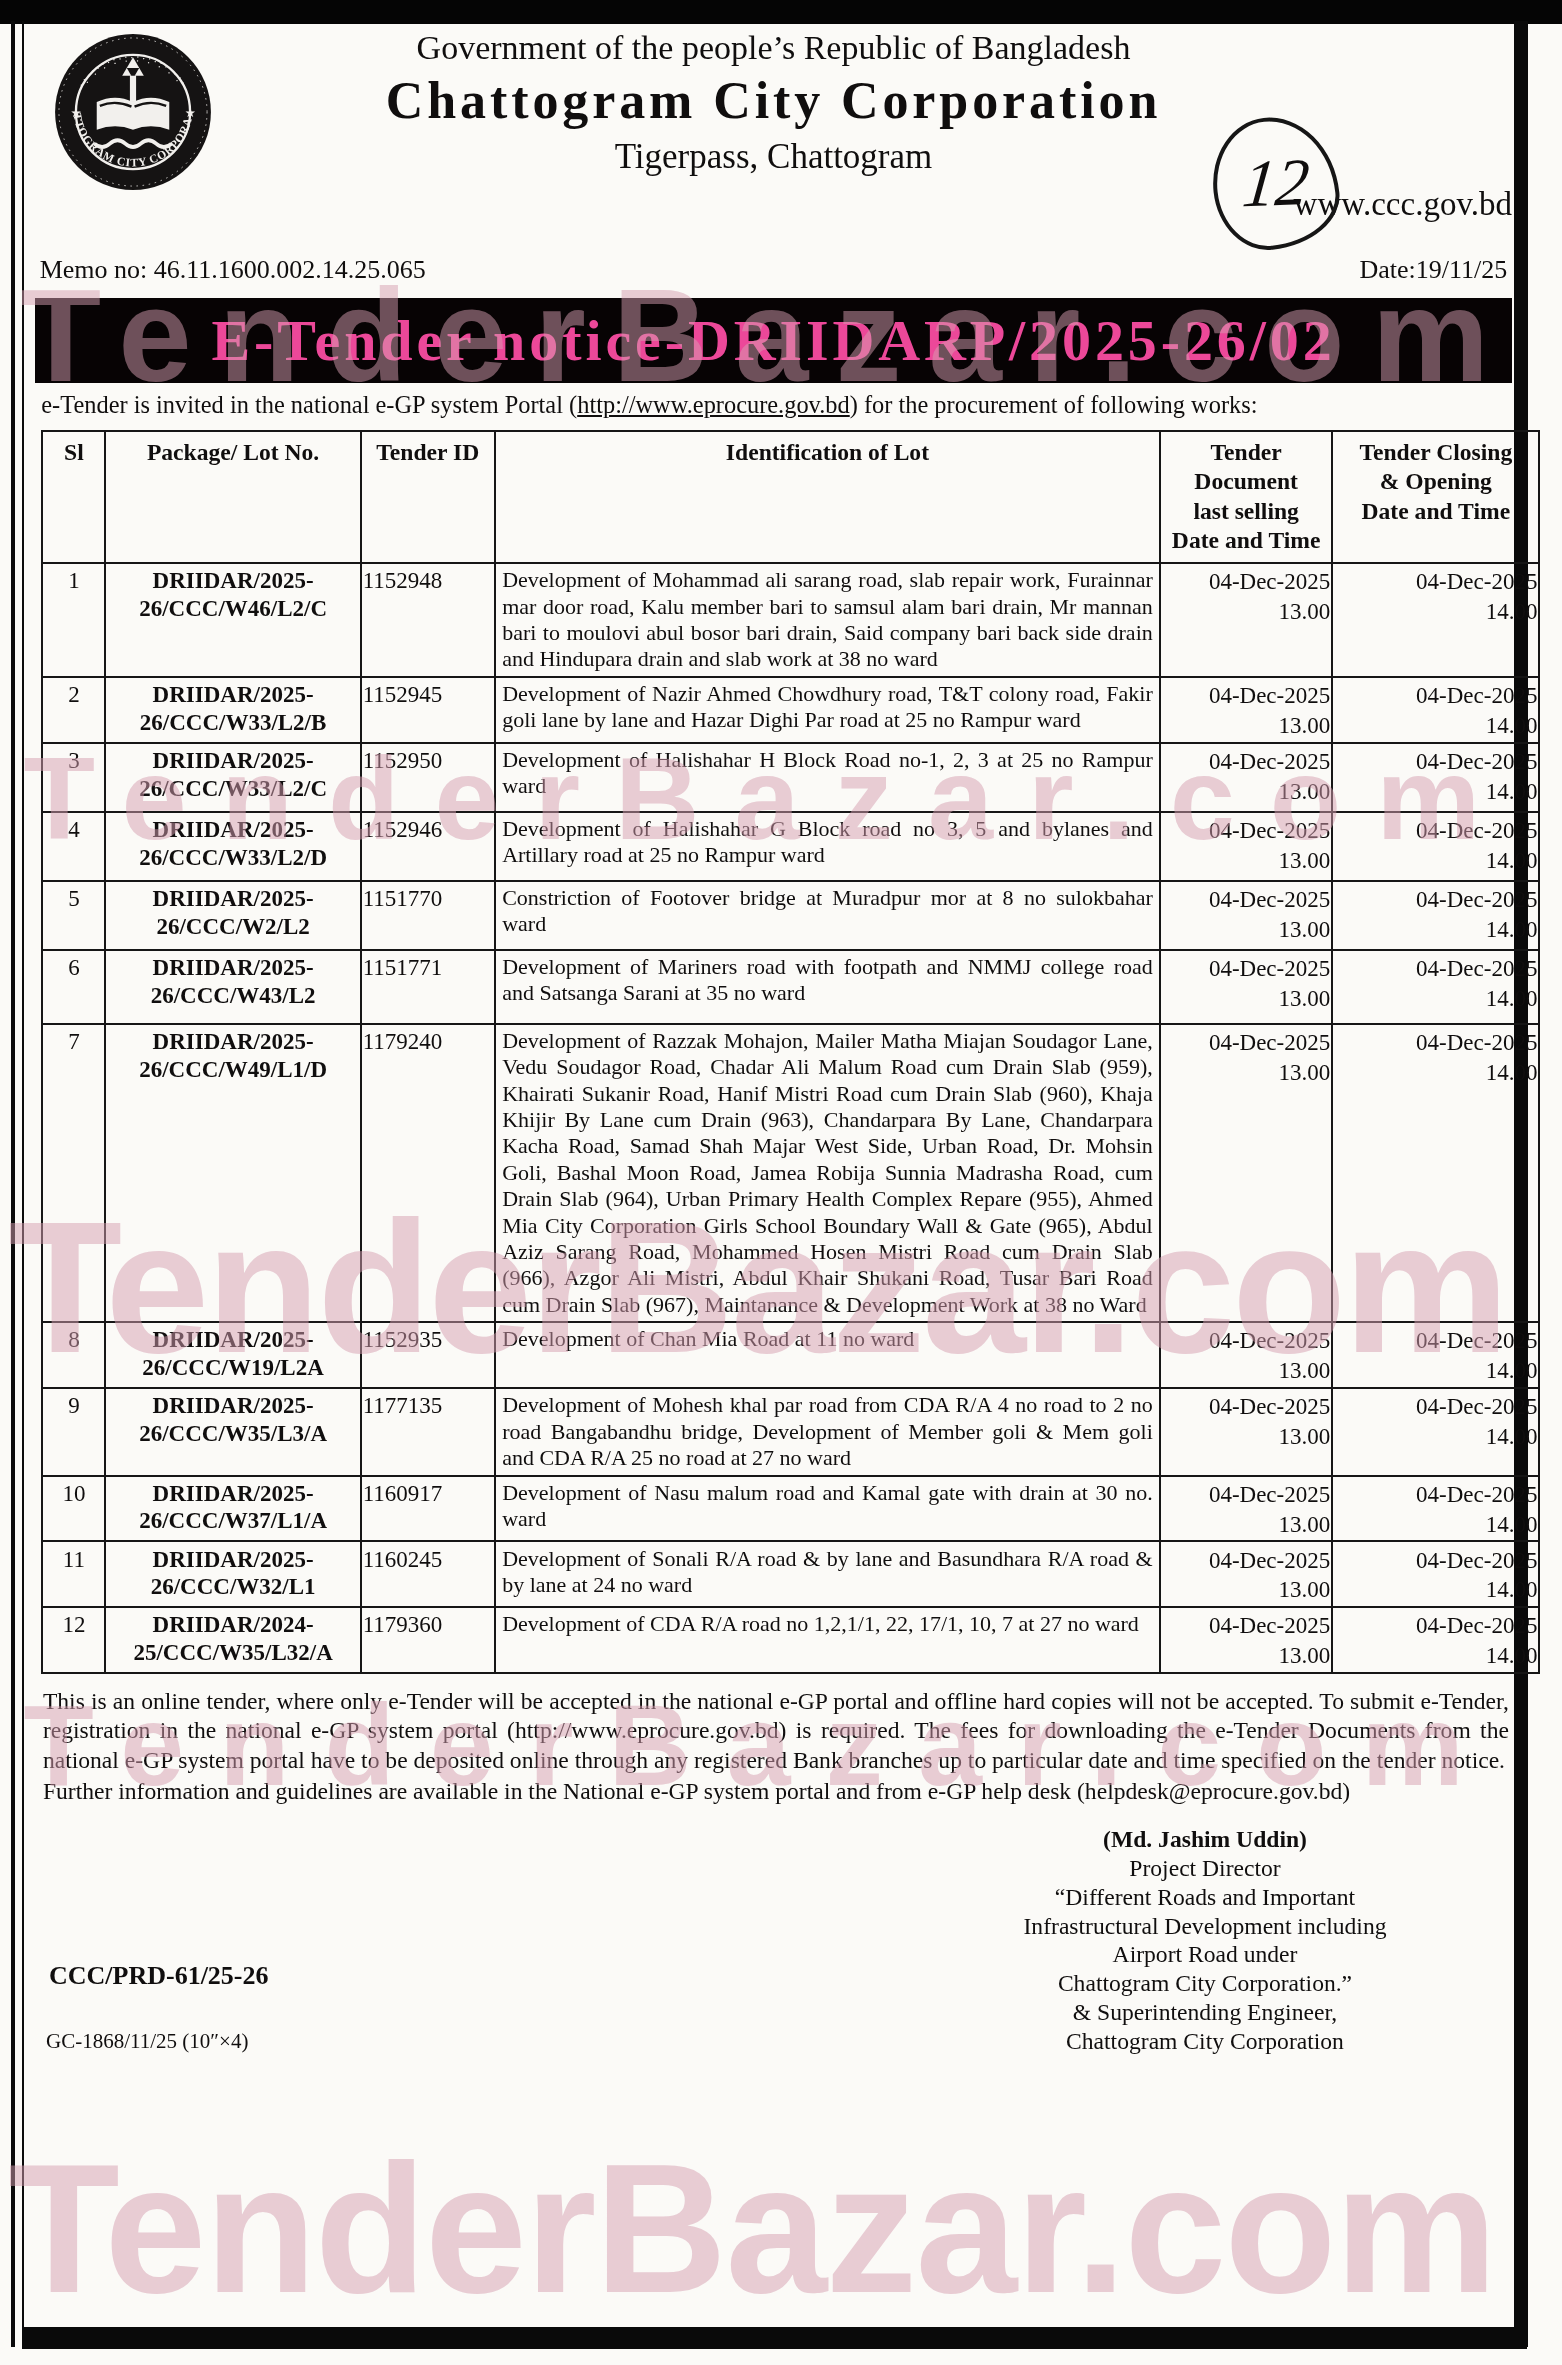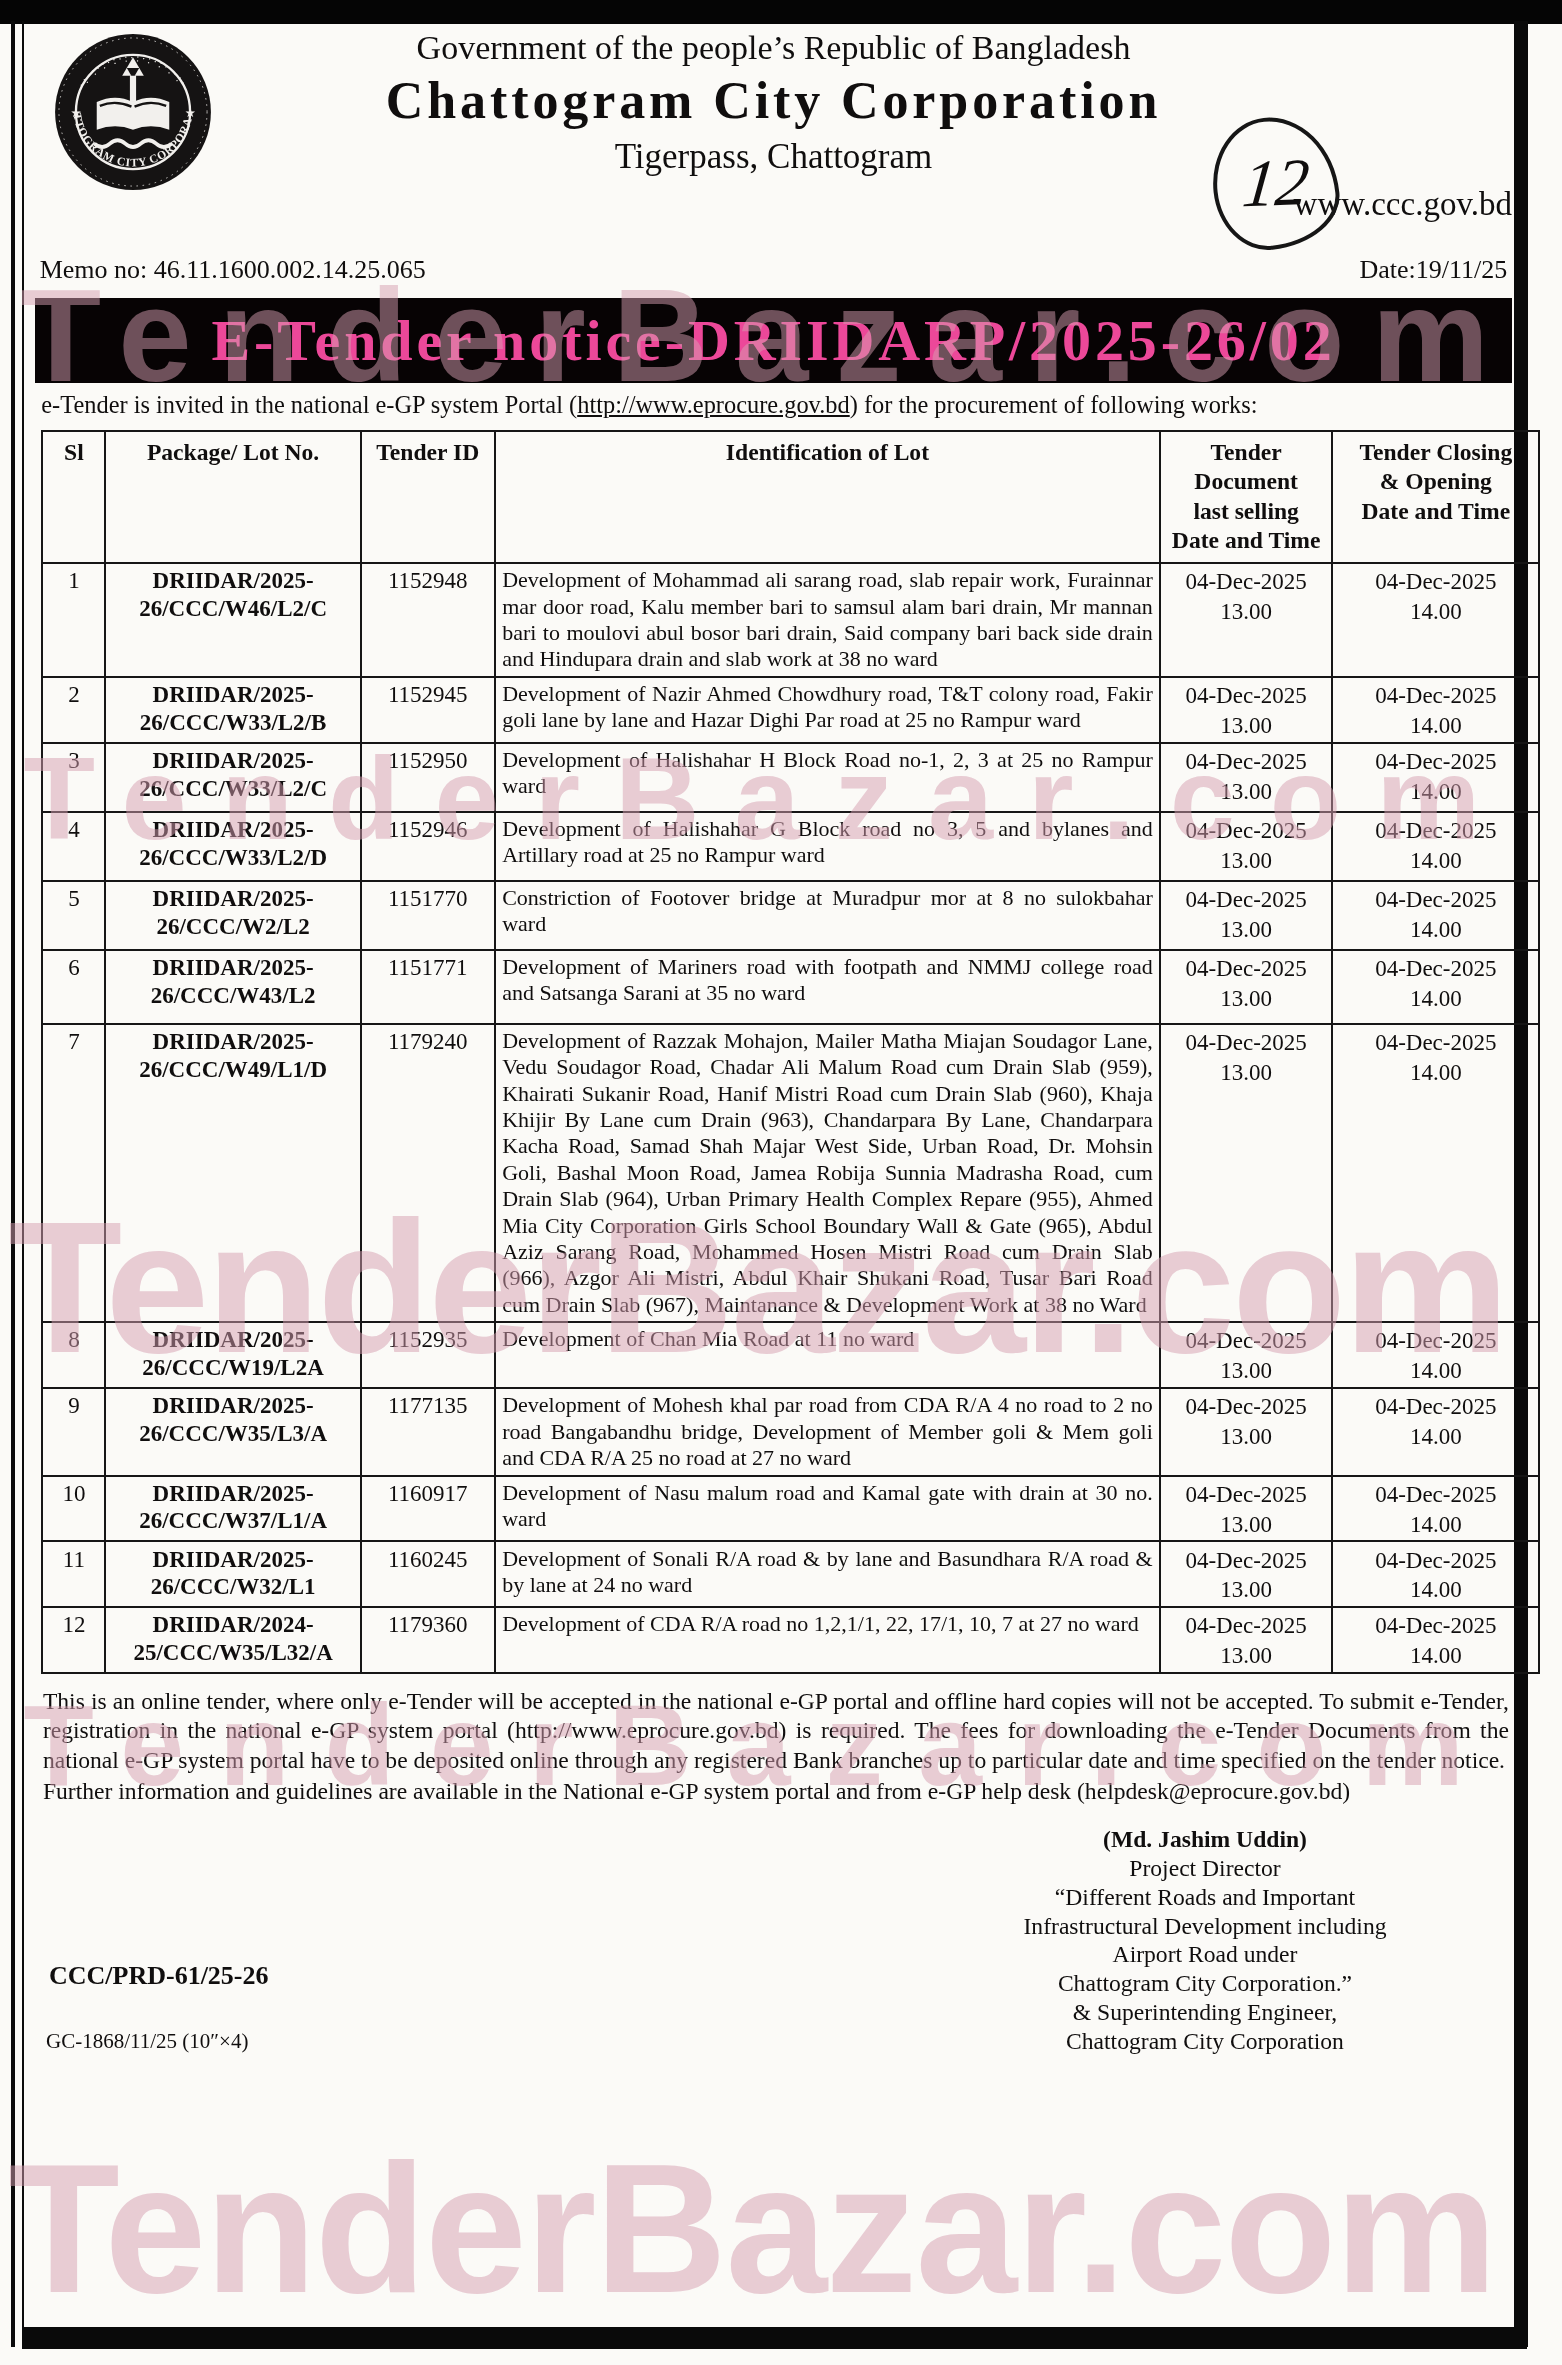--- a/index.html
+++ b/index.html
@@ -38,23 +38,23 @@
   
   .tbl{border-collapse:collapse;table-layout:fixed;width:1466px;margin-left:6.3px;}
   .tbl th,.tbl td{border:2.4px solid #161616;vertical-align:top;}
   .tbl thead th{font-size:23.6px;font-weight:bold;text-align:center;padding:6.3px 1.6px;line-height:1.25;height:88px;}
   .tbl thead th span{display:block;}
   .col-sl{width:58px;}.col-package{width:250px;}.col-tid{width:129px;}
   .col-ident{width:660px;}.col-sell{width:167px;}.col-close{width:202px;margin-left:36px;}
   .tbl td{font-size:23px;line-height:1.2;}
   td.c-sl{text-align:center;padding-top:3.1px;}
   td.c-package{text-align:center;padding:3.1px 4.7px;font-weight:bold;}
-  td.c-tid{text-align:center;padding-top:3.1px;}
+  td.c-tid{text-align:left;padding-top:3.1px;}
   td.c-ident{text-align:justify;padding:3.1px 6.3px;font-size:22px;line-height:1.2;}
-  td.c-sell,td.c-close{text-align:center;padding-top:3.1px;}
+  td.c-sell,td.c-close{text-align:right;padding-top:3.1px;}
   td .dt{display:block;line-height:1.3;}
   .tbl tbody tr:nth-child(3),.tbl tbody tr:nth-child(4),.tbl tbody tr:nth-child(5){height:69px;}
   .tbl tbody tr:nth-child(6){height:74px;}
   .tbl tbody tr:nth-child(8){height:63px;}
   .tbl tbody tr:nth-child(11),.tbl tbody tr:nth-child(12){height:63px;}
 
   .notes{margin:12.6px 3.1px 0 7.9px;}
   .notes p{font-size:23.6px;line-height:1.25;text-align:justify;margin:0 0 1.6px 0;}
 
   .bottom-block{position:relative;height:246px;margin-top:6.3px;}

